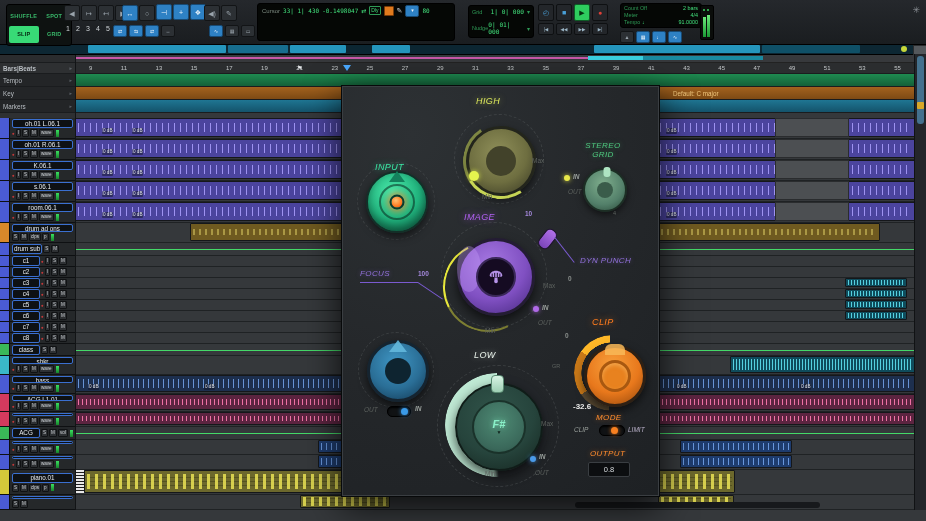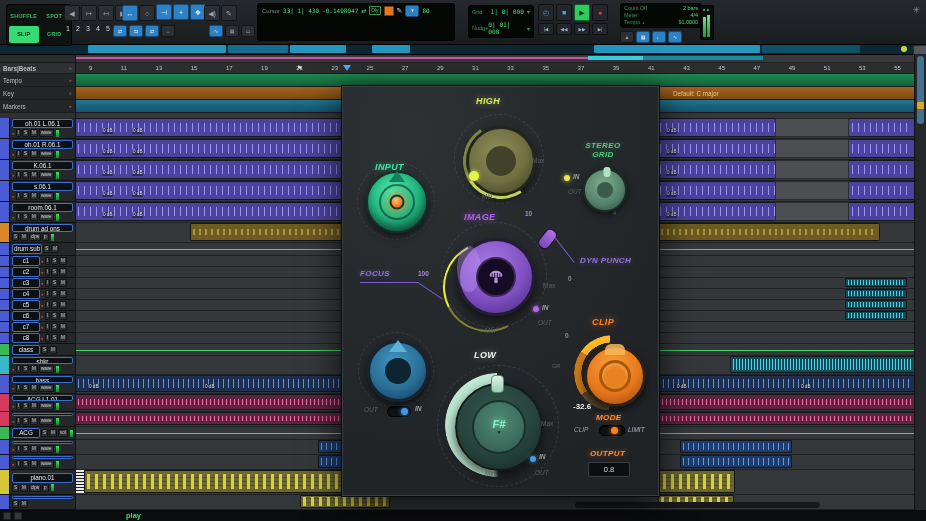--- a/index.html
+++ b/index.html
@@ -128,21 +128,21 @@
 
   
   .statusbar{position:absolute;left:0;bottom:0;width:926px;height:11px;background:#0b0c0e;display:flex;align-items:center;z-index:20;}
   .sqicon{width:6px;height:6px;background:#34383c;border:1px solid #1a1c1e;margin-left:3px;}
   .playtxt{margin-left:104px;color:#38e072;font-size:7.5px;font-weight:bold;}
 
   
   .plugin{position:absolute;left:341px;top:85px;width:317px;height:410px;z-index:50;
     background:radial-gradient(130% 120% at 22% 12%,#2d3134 0%,#25282b 45%,#1d2023 100%);
     border:1px solid #07090a;box-shadow:inset 0 0 0 1px #3a3e42,0 10px 34px rgba(0,0,0,.78);}
-  .pl{position:absolute;font-weight:bold;font-style:italic;font-size:9px;letter-spacing:.4px;white-space:nowrap;}
+  .pl{position:absolute;font-weight:normal;font-style:italic;font-size:9px;letter-spacing:.4px;white-space:nowrap;}
   .pl.input{color:#3ce8a6;text-shadow:0 0 6px rgba(60,232,166,.6);}
   .pl.high{color:#dce85c;text-shadow:0 0 6px rgba(220,232,92,.5);}
   .pl.stereo{color:#4ec87e;font-size:8px;line-height:9px;text-align:center;white-space:normal;text-shadow:0 0 5px rgba(78,200,126,.5);}
   .pl.magic{color:#b060f0;text-shadow:0 0 7px rgba(176,96,240,.7);}
   .pl.focus,.pl.dyn{color:#9070d8;font-size:8px;text-shadow:0 0 4px rgba(144,112,216,.5);}
   .pl.body{color:#36a0dc;text-shadow:0 0 6px rgba(54,160,220,.6);margin-top:40px;}
   .pl.low{color:#e8f2ea;text-shadow:0 0 6px rgba(232,242,234,.45);}
   .pl.push{color:#ff7c1e;text-shadow:0 0 7px rgba(255,124,30,.7);}
   .pl.mode,.pl.output{color:#ff8c2e;font-size:8px;text-shadow:0 0 5px rgba(255,140,46,.5);}
   .ps{position:absolute;font-size:6.5px;color:#9aa09c;white-space:nowrap;}
@@ -987,18 +987,13 @@
         <span class="tdot o"></span>
       </div>
     <span class="ps" style="left:286px;top:340px;font-style:italic;color:#b8b0c8;">LIMIT</span>
     <span class="pl output" style="left:248px;top:363px;">OUTPUT</span>
     <div id="outbox">
       <span>0.8</span>
     </div>
 
   </div>
 
-  <div class="statusbar">
-    <span class="sqicon"></span>
-    <span class="sqicon"></span>
-    <span class="playtxt">play</span>
-  </div>
 </div>
 
 </body></html>

